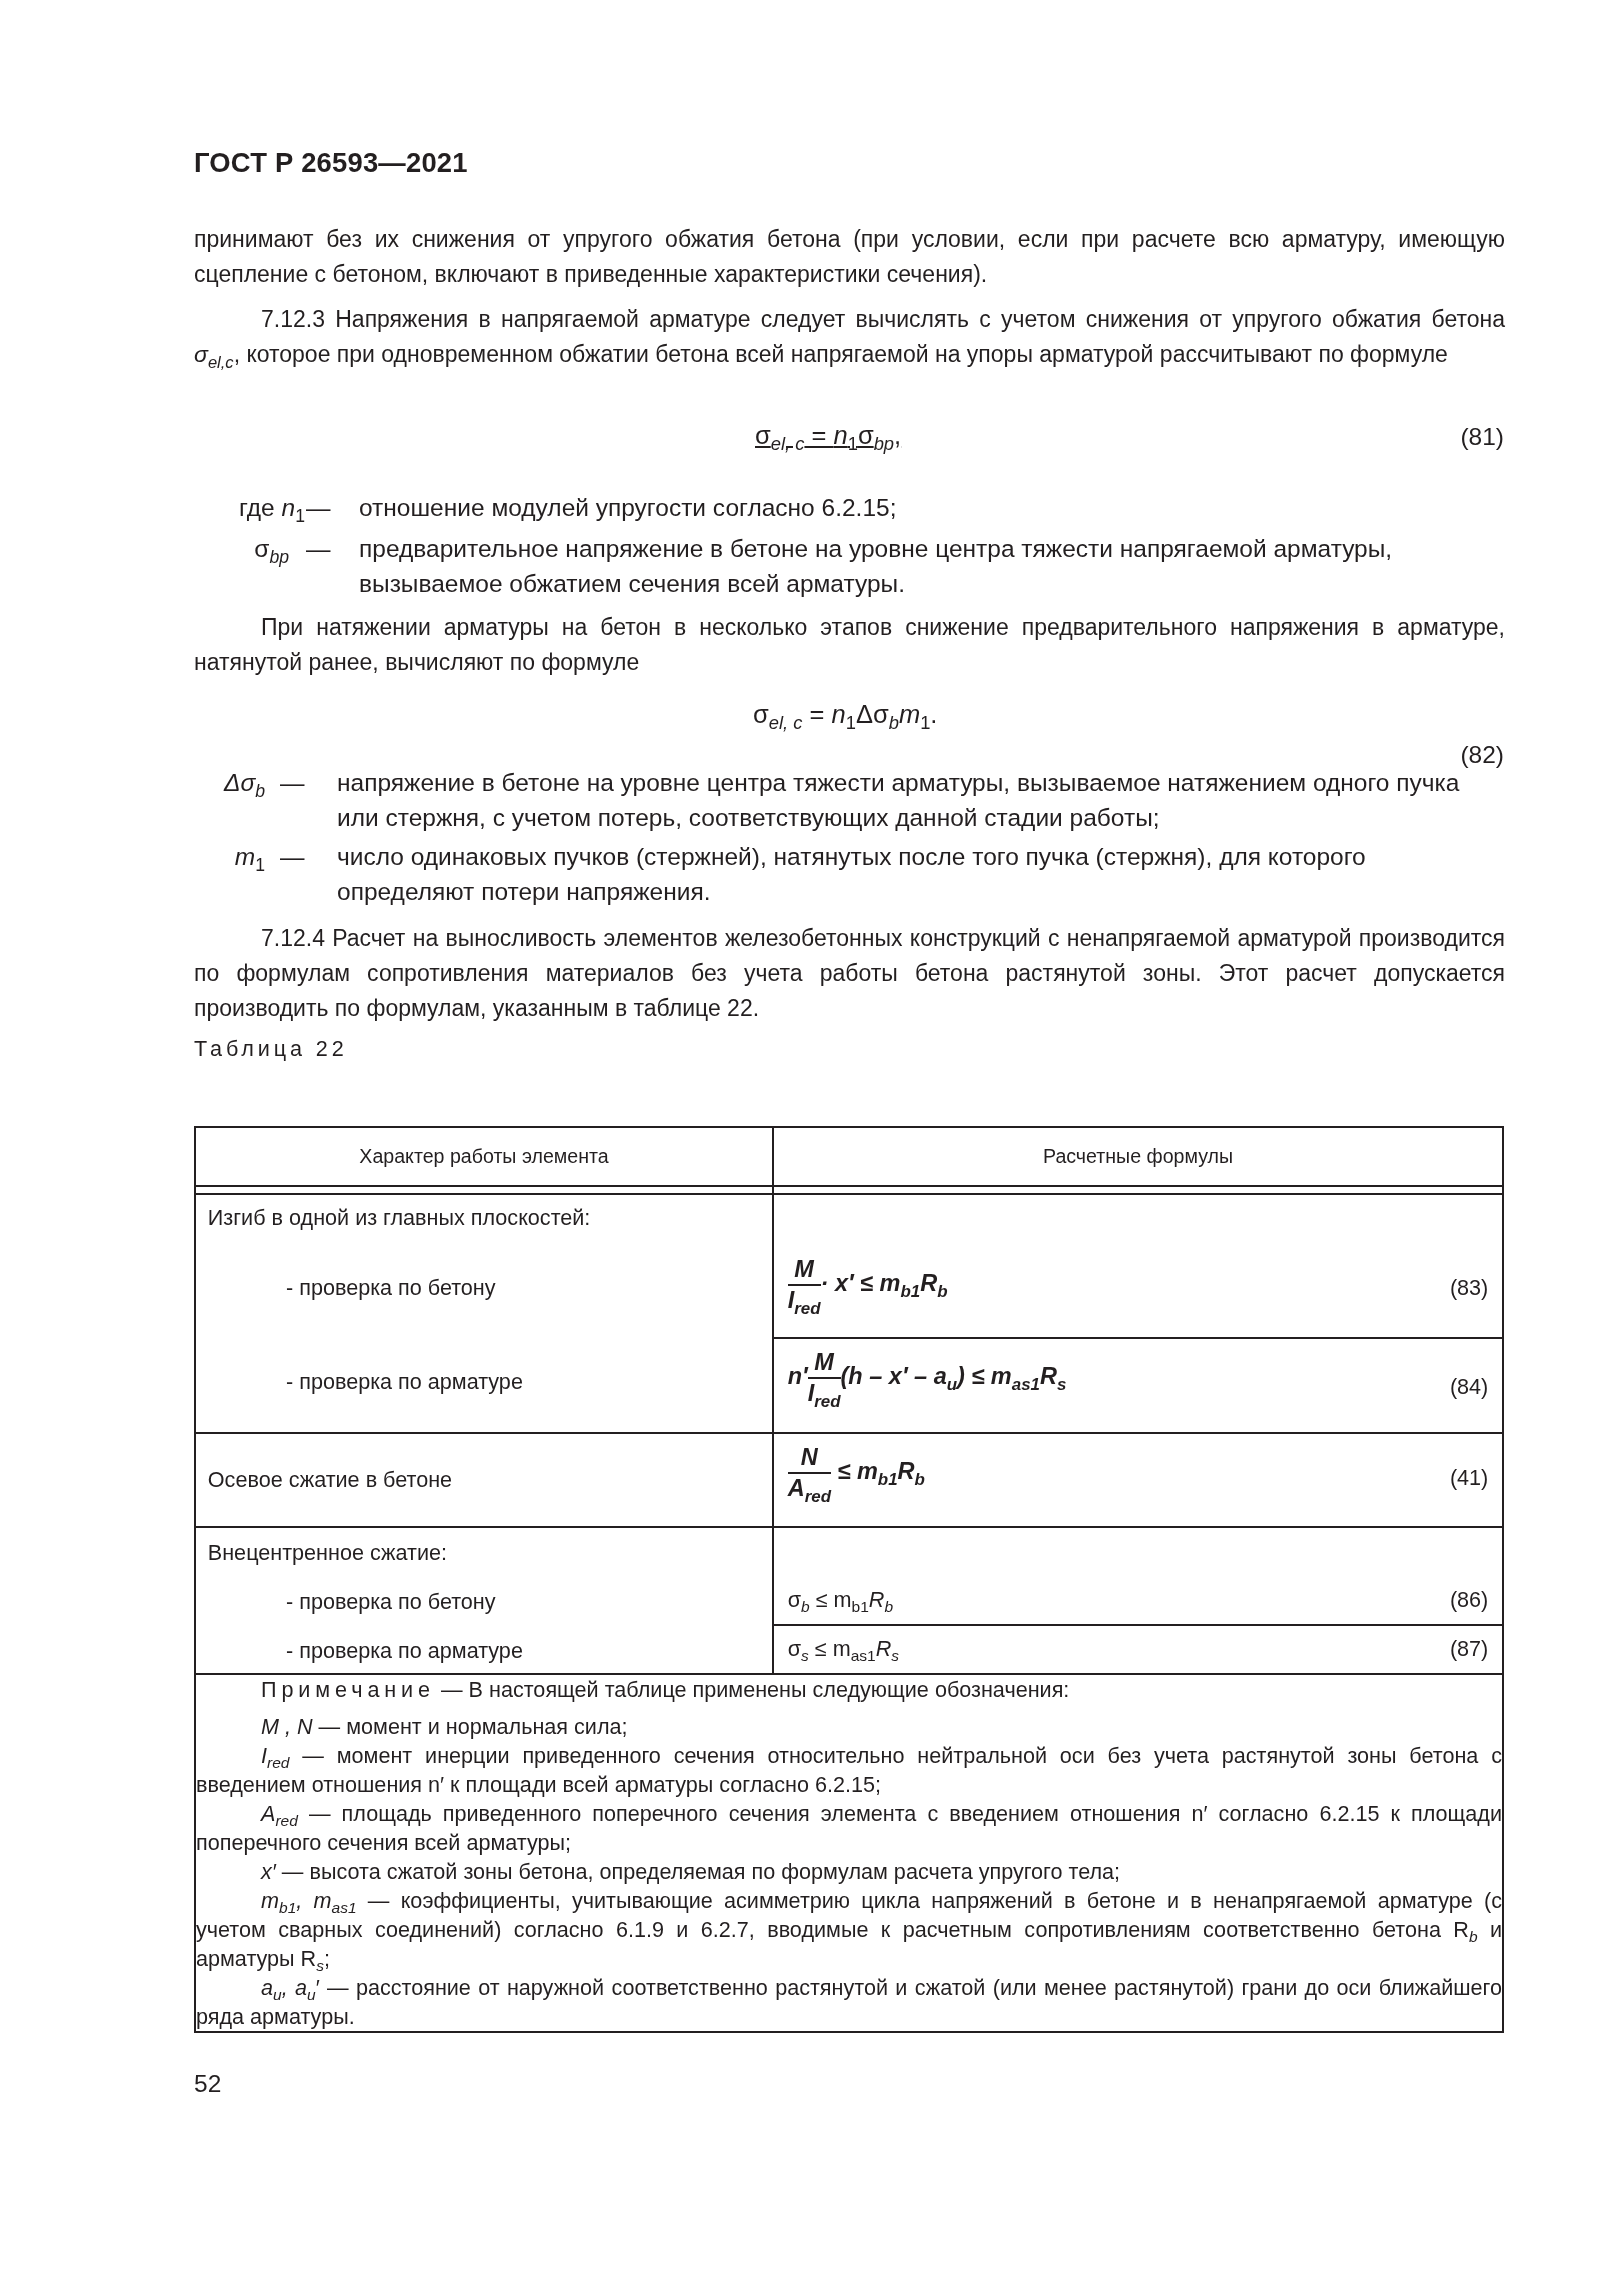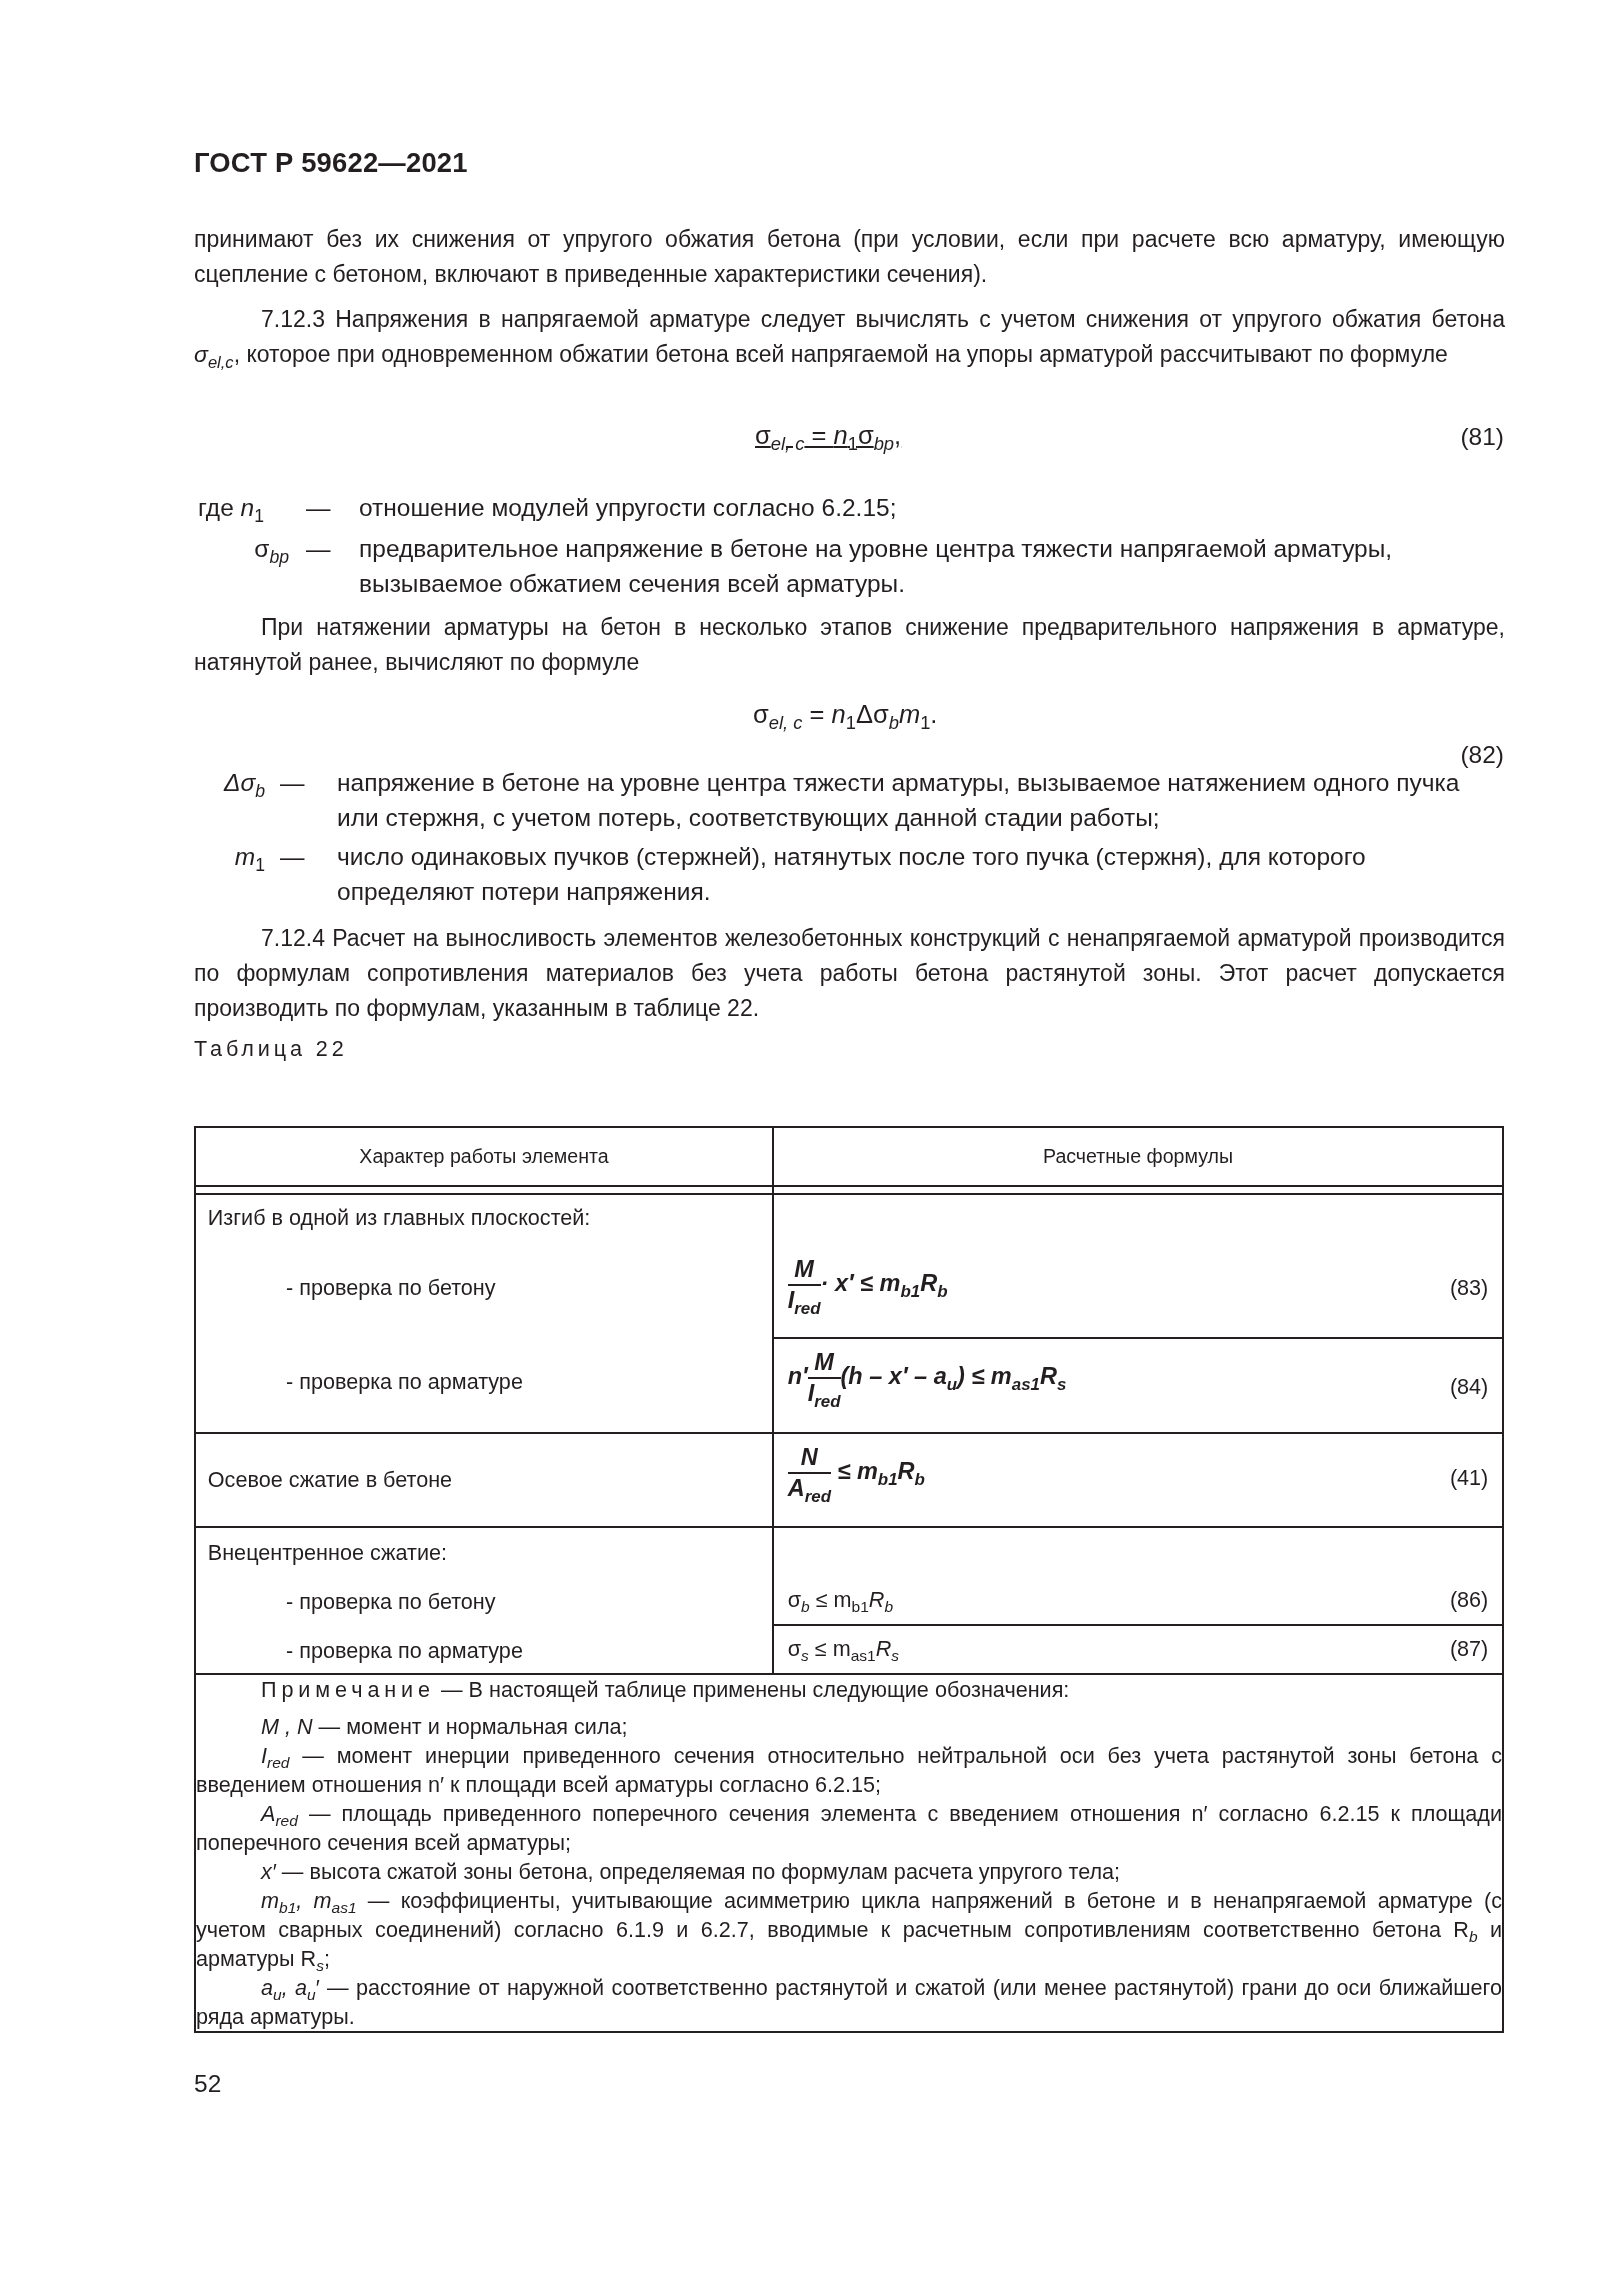--- a/index.html
+++ b/index.html
@@ -33,31 +33,31 @@
   .frac .den { display:block; padding-top:1px; }
   .rowline { border-top:2.9px solid #231f20; }
   .note { font-size:21.6px; line-height:29px; padding:7.8px 13.7px 11.8px 11.8px; text-align:justify; }
   .note .ni { text-indent:65px; }
   .sp { letter-spacing:4.9px; }
   .pnum { left:194px; top:2070px; font-size:24.5px; }
 </style>
 </head>
 <body>
 
-<div class="abs hdr">ГОСТ Р 59622—2021</div>
+<div class="abs hdr">ГОСТ Р 26593—2021</div>
 
 <div class="p" style="top:222px;">принимают без их снижения от упругого обжатия бетона (при условии, если при расчете всю арматуру, имеющую сцепление с бетоном, включают в приведенные характеристики сечения).</div>
 
 <div class="p ind" style="top:302px;"><span>7.12.3 Напряжения в напрягаемой арматуре следует вычислять с учетом снижения от упругого обжатия бетона </span><i><span>σ</span><sub>el,c</sub></i><span>, которое при одновременном обжатии бетона всей напрягаемой на упоры арматурой рассчитывают по формуле</span></div>
 
 <div class="formula" style="left:755px; top:421px;text-decoration:underline;"><span>σ</span><sub><i>el, c</i></sub><span> = </span><i>n</i><sub>1</sub><span>σ</span><sub><i>bp</i></sub><span>,</span></div>
 <div class="eqno" style="top:423px;">(81)</div>
 
 <div class="defrow" style="left:0; top:490px; width:1621px;">
-  <span class="defsym" style="left:198px; width:93px; text-align:left;"><span>где </span><i>n</i><sub>1</sub></span>
+  <span class="defsym" style="left:212px; width:93px; text-align:right;"><span>где </span><i>n</i><sub>1</sub></span>
   <span class="defdash" style="left:306px;">—</span>
   <span class="deftext" style="left:359px; width:1147px;">отношение модулей упругости согласно 6.2.15;</span>
 </div>
 <div class="defrow" style="left:0; top:531px; width:1621px;">
   <span class="defsym" style="left:196px; width:93px;"><span>σ</span><sub><i>bp</i></sub></span>
   <span class="defdash" style="left:306px;">—</span>
   <span class="deftext" style="left:359px; width:1147px;">предварительное напряжение в бетоне на уровне центра тяжести напрягаемой арматуры, вызываемое обжатием сечения всей арматуры.</span>
 </div>
 
 <div class="p ind" style="top:610px;">При натяжении арматуры на бетон в несколько этапов снижение предварительного напряжения в арматуре, натянутой ранее, вычисляют по формуле</div>

